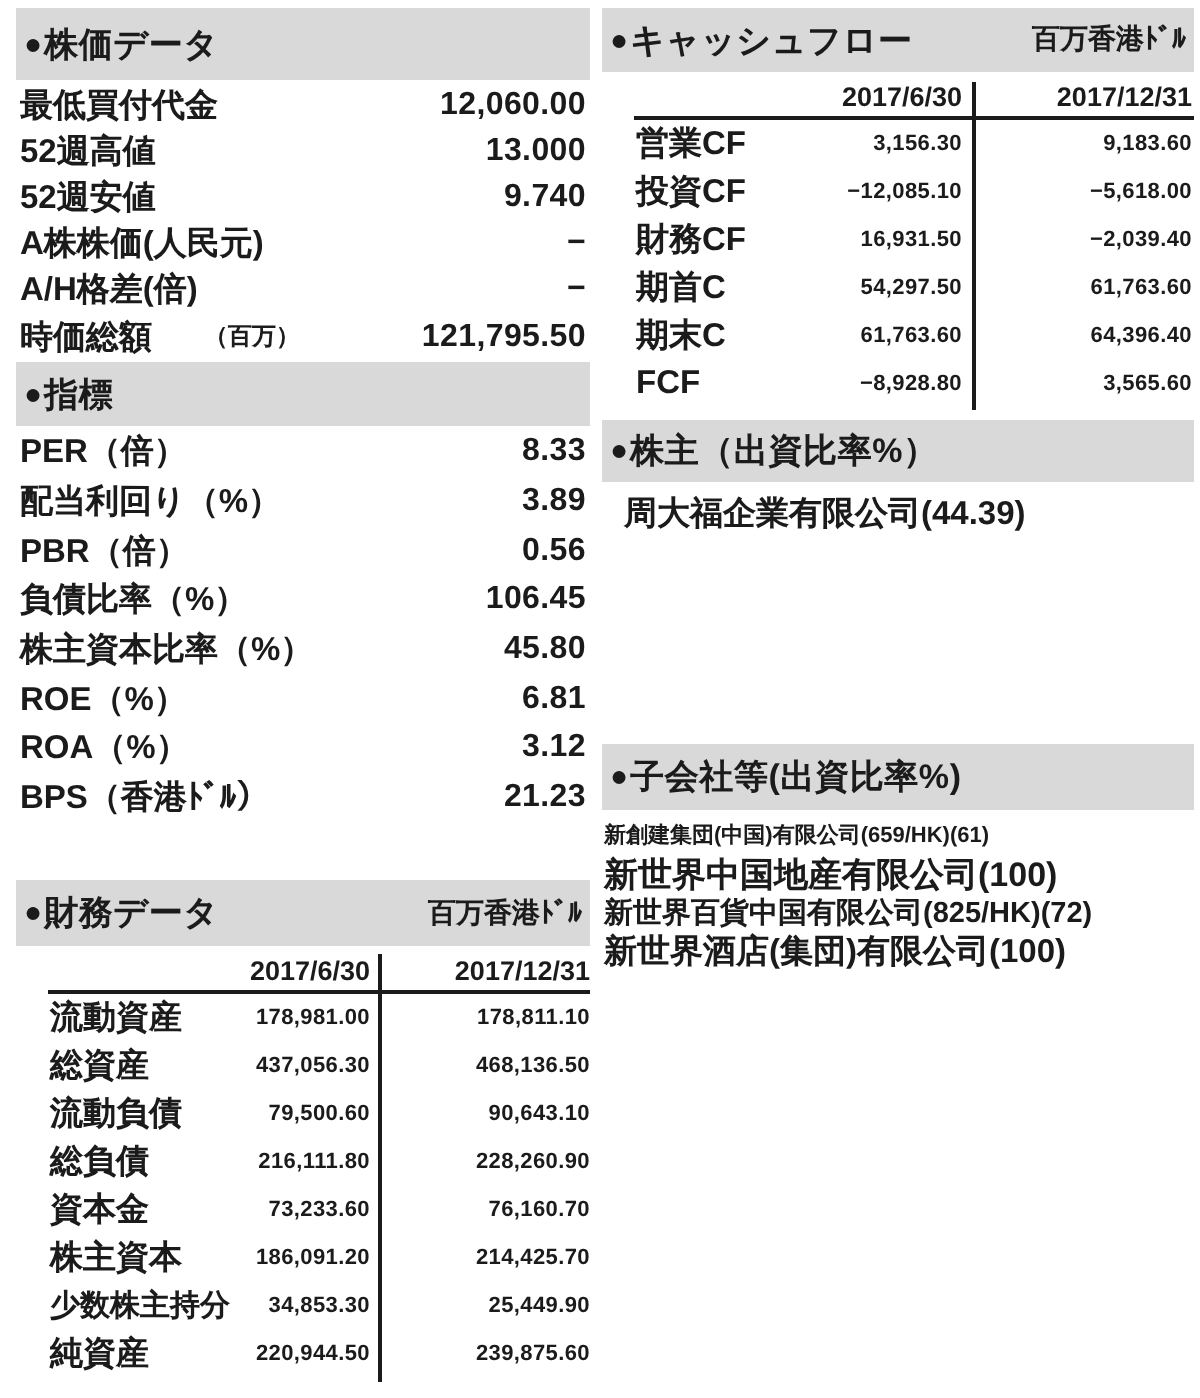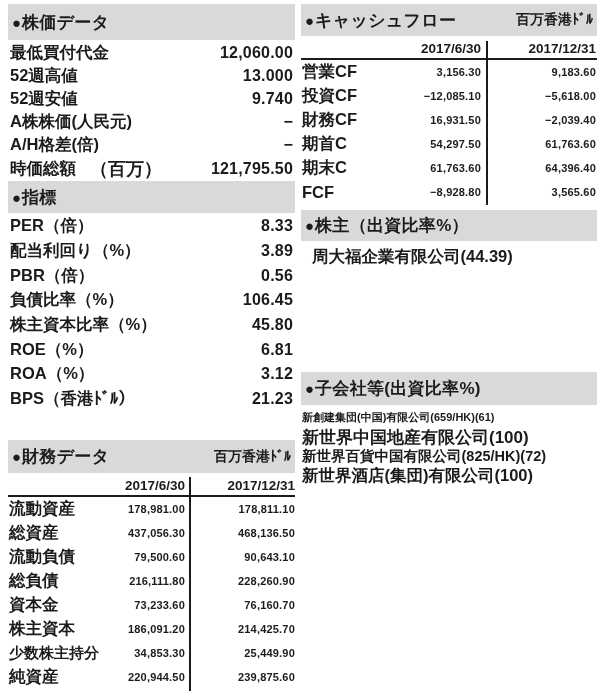--- a/index.html
+++ b/index.html
@@ -22,25 +22,25 @@
   .bar .ttl{font-size:17px;white-space:nowrap;letter-spacing:.3px}
   .hdr-right{margin-left:auto;text-align:right;font-size:13.5px;line-height:1.2;font-weight:bold;white-space:nowrap}
   .unit{margin-left:auto;font-size:14px;font-weight:bold;white-space:nowrap}
 
   
   .stack{position:absolute;left:0;right:0}
   .kv{display:flex;align-items:center;padding:0 2px}
   .kv-s{height:23.2px}
   .kv-i{height:24.7px}
   .kv .lbl{font-size:16.5px;font-weight:600;white-space:nowrap}
-  .kv .note{font-size:18px;font-weight:600;margin-left:14px;white-space:nowrap}
+  .kv .note{font-size:12px;font-weight:600;margin-left:26px;white-space:nowrap}
   .kv .val{margin-left:auto;font-size:16px;font-weight:600;letter-spacing:.2px;white-space:nowrap}
 
   
-  .tbl{position:absolute;left:0;right:0}
+  .tbl{position:absolute;left:16px;right:0}
   .thead{position:relative;border-bottom:2px solid #1b1b1b}
   .thead .d{position:absolute;bottom:2px;font-size:13.5px;font-weight:600;white-space:nowrap}
   .trow{position:relative;height:24px}
   .trow .tlbl{position:absolute;left:1px;top:50%;transform:translateY(-50%);font-size:16.5px;font-weight:700;white-space:nowrap}
   .trow.sm .tlbl{font-size:15px}
   .trow .c{position:absolute;top:50%;transform:translateY(-50%);font-size:11px;font-weight:600;letter-spacing:.2px;white-space:nowrap}
   
   #fin-tbl .thead{height:21px}
   #fin-tbl .d1,#fin-tbl .c1{right:110px}
   #fin-tbl .d2,#fin-tbl .c2{right:0}

